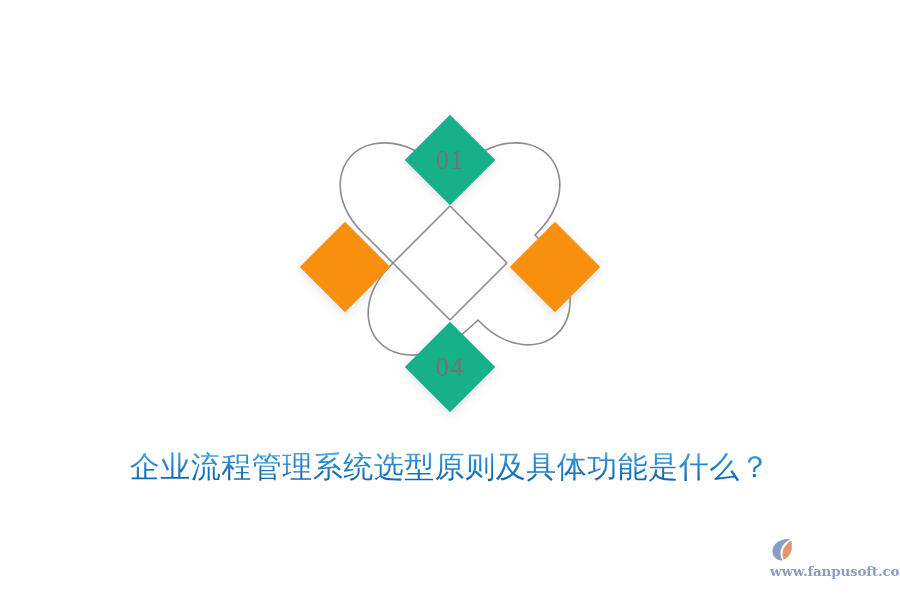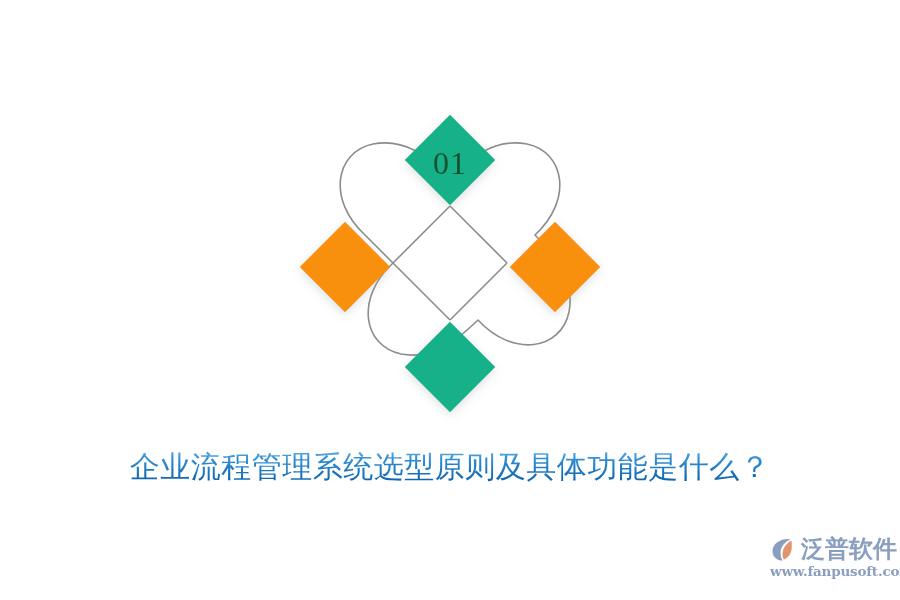--- a/index.html
+++ b/index.html
@@ -35,23 +35,23 @@
     left: 0;
     top: 0;
     overflow: visible;
   }
 
   .node-label {
     position: absolute;
     width: 130px;
     text-align: center;
     font-family: "Liberation Serif", "DejaVu Serif", serif;
-    font-size: 32px;
+    font-size: 27px;
     line-height: 1;
-    color: #14532d;
+    color: #737373;
     letter-spacing: 1px;
     pointer-events: none;
     user-select: none;
   }
 
   
   .title {
     position: absolute;
     left: 0;
     top: 444px;
@@ -158,30 +158,30 @@
       </g>
       <g filter="url(#nodeShadow)">
         <rect x="268" y="155" width="64" height="64" fill="#f99009" transform="rotate(45 300 187)"></rect>
       </g>
       <g filter="url(#nodeShadow)">
         <rect x="163" y="255" width="64" height="64" fill="#14b189" transform="rotate(45 195 287)"></rect>
       </g>
     </svg>
 
     <div class="node-label" style="left:130px; top:67px;">01</div>
+    <div class="node-label" style="left:130px; top:274px;">04</div>
   </div>
 
   <div class="title">企业流程管理系统选型原则及具体功能是什么？</div>
 
   <div class="logo">
     <div class="logo-row">
       <svg class="logo-mark" viewBox="0 0 30 30">
         <path d="M22.5 5.2 C13.5 4.2 4.5 9.2 4.5 17.2 C4.5 23.0 9.4 26.6 14.6 26.6
                  C13.2 24.2 12.3 21.2 12.6 18.0 C13.0 12.4 17.0 7.6 22.5 5.2 Z" fill="#8a9ec0"></path>
         <path d="M23.4 6.4 C18.6 9.0 15.2 13.4 14.6 18.6 C14.3 21.2 14.8 23.6 15.8 25.6
                  C20.6 23.4 23.6 19.0 23.8 13.4 C23.9 10.8 23.8 8.4 23.4 6.4 Z" fill="#e2946f"></path>
       </svg>
-      <div class="logo-word">泛普软件</div>
     </div>
     <div class="logo-url">www.fanpusoft.com</div>
   </div>
 
 </div>
 
 </body></html>

